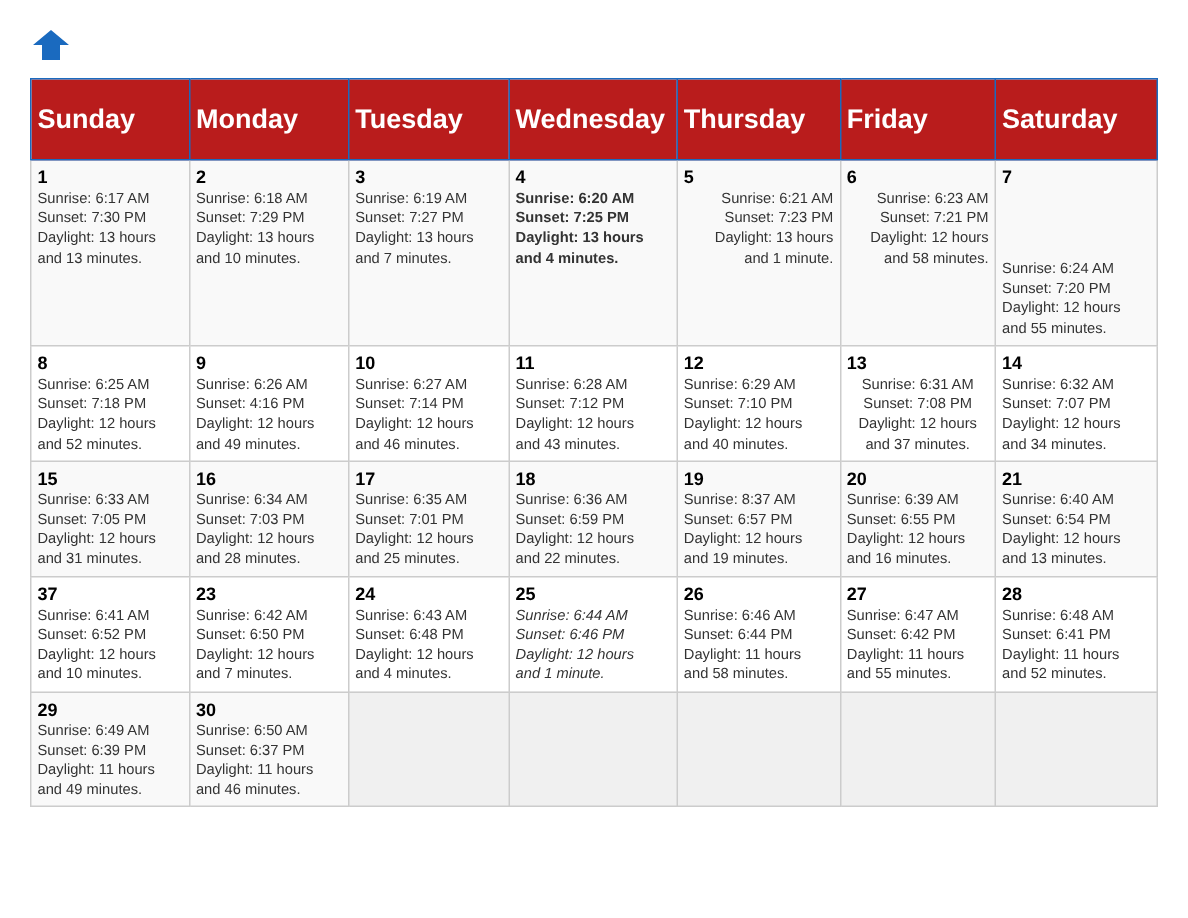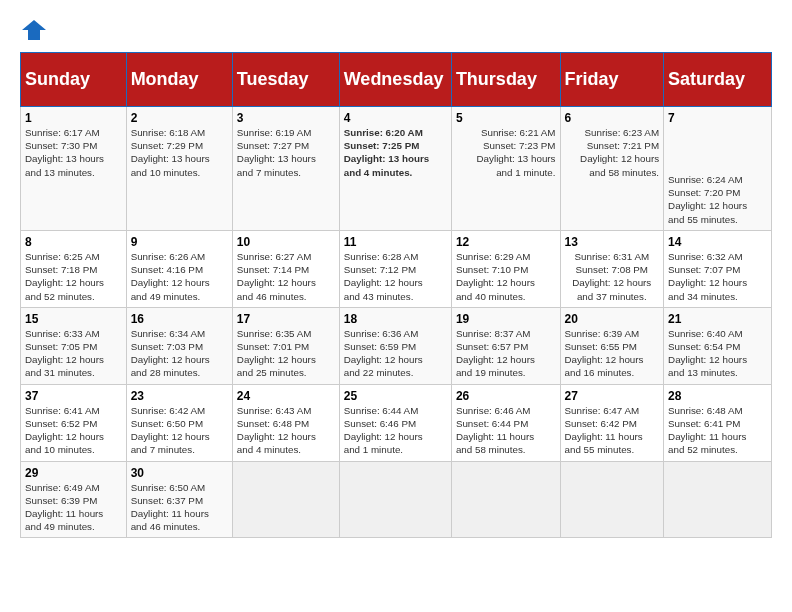--- a/index.html
+++ b/index.html
@@ -294,21 +294,21 @@
           </td>
           <td>
             <span class="day-num">24</span>
             <div class="day-info" style="white-space: pre-line;">Sunrise: 6:43 AM
 Sunset: 6:48 PM
 Daylight: 12 hours
 and 4 minutes.</div>
           </td>
           <td>
             <span class="day-num">25</span>
-            <div class="day-info" style="white-space: pre-line;">Sunrise: 6:44 AM
+            <div class="day-info" style="white-space: pre-line; font-style: italic;">Sunrise: 6:44 AM
 Sunset: 6:46 PM
 Daylight: 12 hours
 and 1 minute.</div>
           </td>
           <td>
             <span class="day-num">26</span>
             <div class="day-info" style="white-space: pre-line;">Sunrise: 6:46 AM
 Sunset: 6:44 PM
 Daylight: 11 hours
 and 58 minutes.</div>

